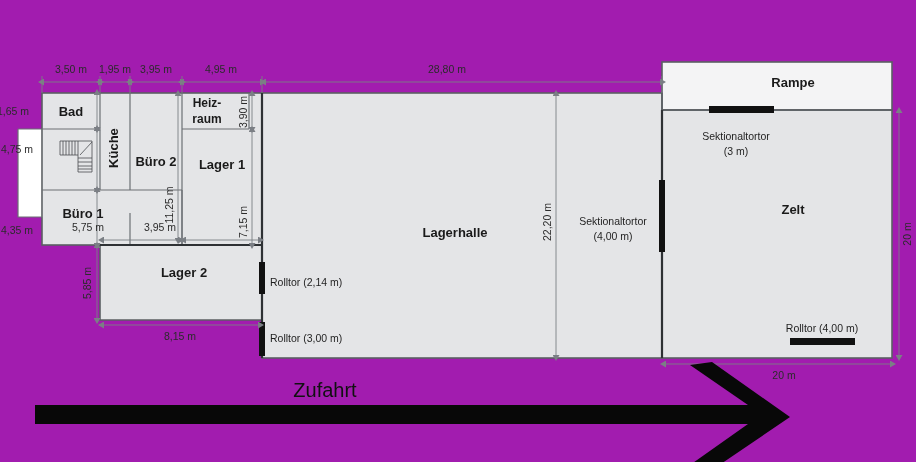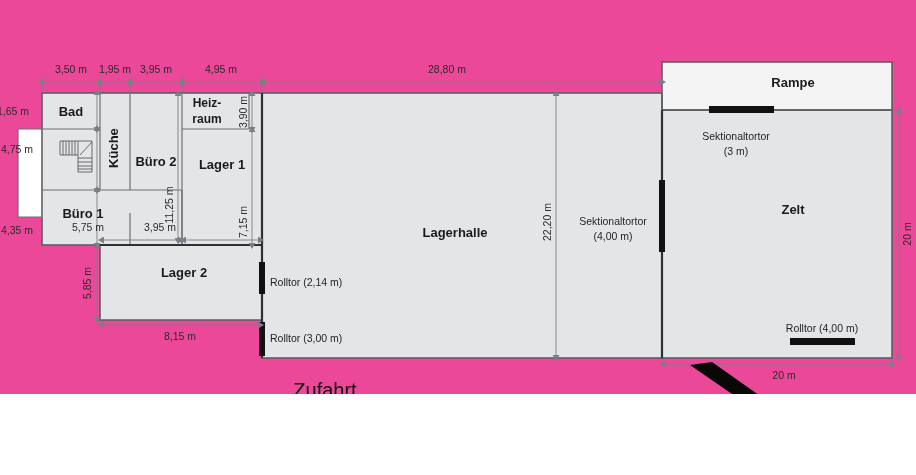--- a/index.html
+++ b/index.html
@@ -3,22 +3,22 @@
 <meta charset="utf-8">
 <style>
   html, body {
     margin: 0;
     padding: 0;
     background: #ffffff;
   }
   #plan-root {
     position: relative;
     width: 916px;
-    height: 394px;
-    background: #ec4899;
+    height: 462px;
+    background: #a21caf;
     font-family: "Liberation Sans", sans-serif;
     overflow: hidden;
   }
   svg.plan-svg {
     display: block;
     width: 916px;
     height: 475px;
   }
   .room-label {
     font-family: "Liberation Sans", sans-serif;

